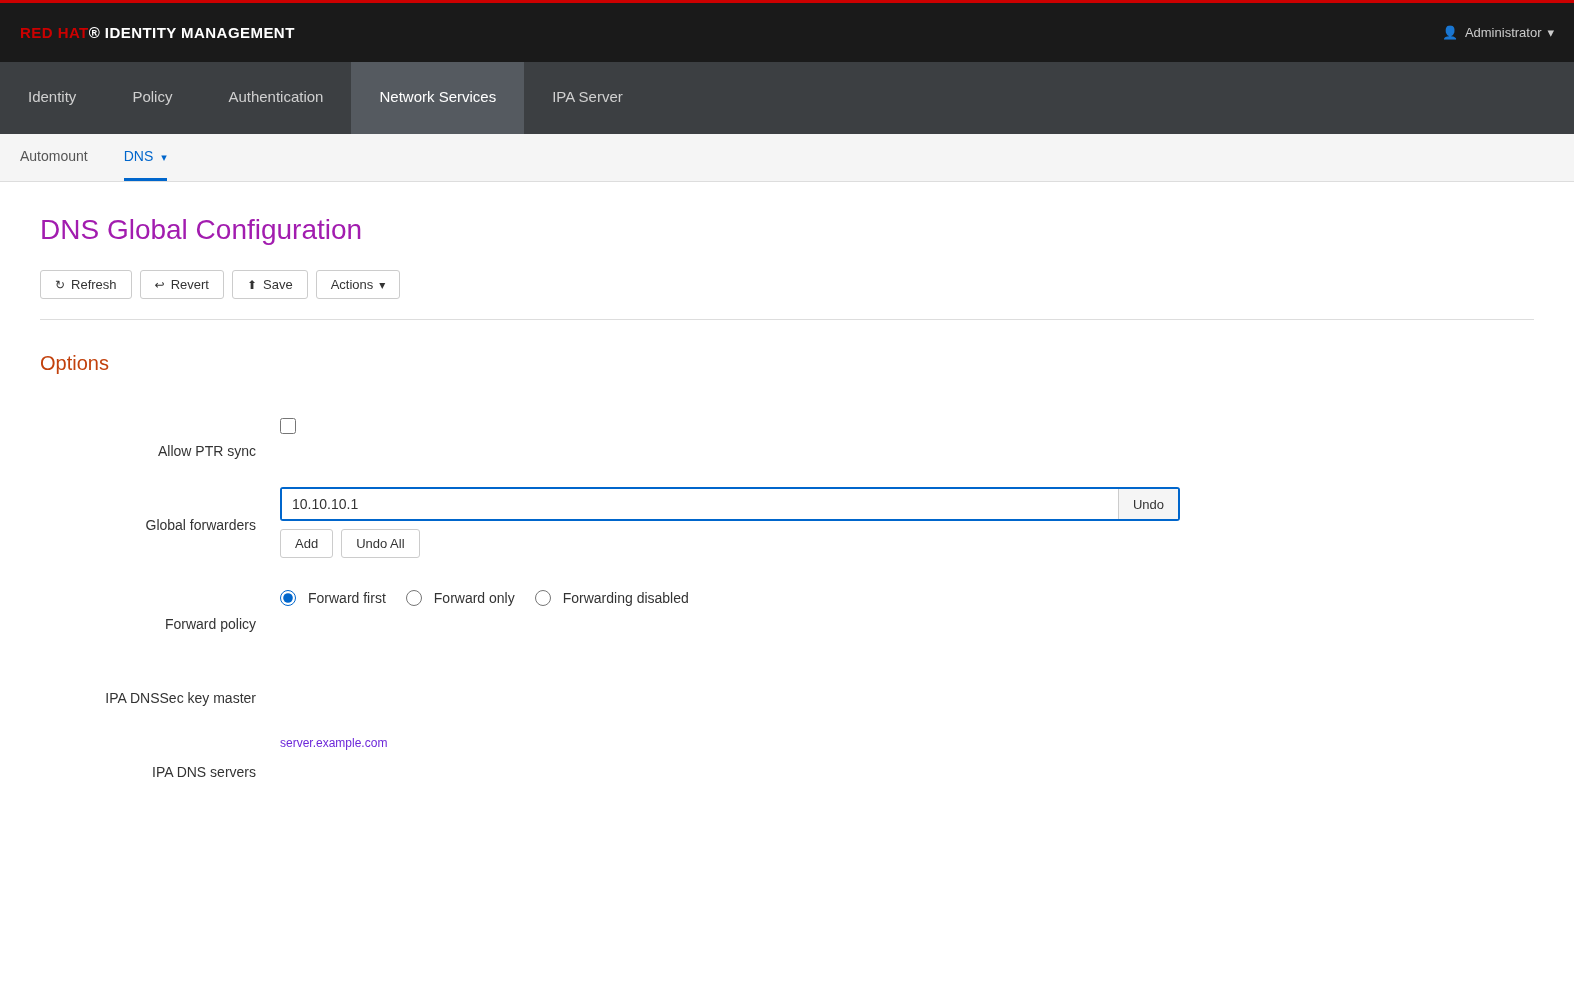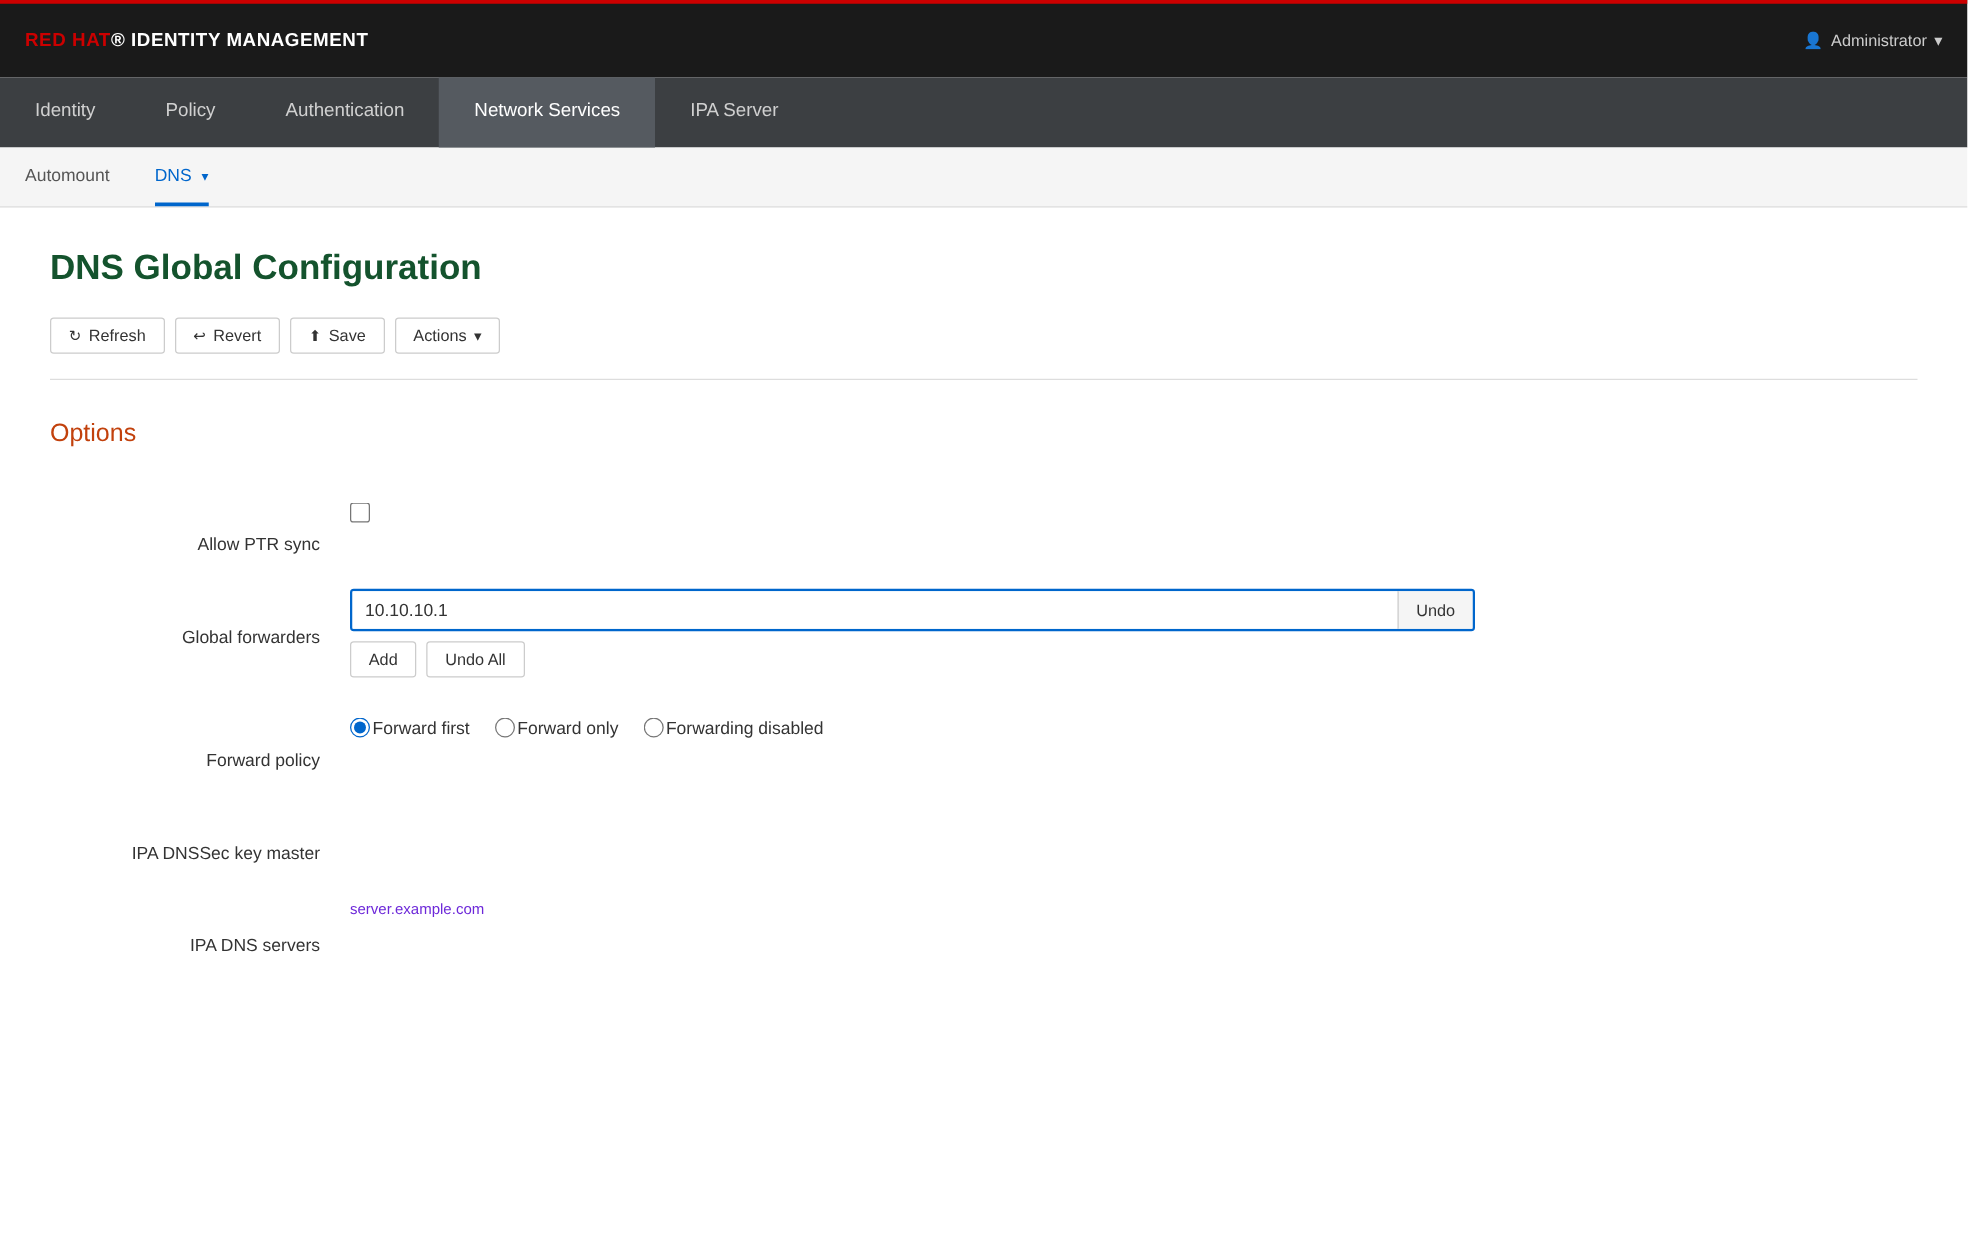--- a/index.html
+++ b/index.html
@@ -27,21 +27,21 @@
       display: flex;
       align-items: center;
       gap: 6px;
     }
 
     
     #main-nav {
       background: #3c3f42;
       display: flex;
       align-items: stretch;
-      height: 56px;
+      height: 72px;
     }
     .nav-item {
       color: #d0d0d0;
       font-size: 15px;
       padding: 0 28px;
       display: flex;
       align-items: center;
       cursor: pointer;
       border-bottom: 3px solid transparent;
       transition: background 0.15s;
@@ -74,22 +74,22 @@
       font-weight: 500;
     }
     .sub-nav-item .chevron { font-size: 11px; margin-left: 4px; }
 
     
     #content {
       padding: 32px 40px;
     }
     #page-title {
       font-size: 28px;
-      font-weight: 700;
-      color: #14532d;
+      font-weight: 400;
+      color: #a21caf;
       margin-bottom: 24px;
     }
 
     
     #toolbar {
       display: flex;
       gap: 8px;
       margin-bottom: 32px;
       padding-bottom: 20px;
       border-bottom: 1px solid #ddd;
@@ -178,21 +178,21 @@
     
     .radio-group {
       display: flex;
       align-items: center;
       gap: 20px;
       padding-top: 4px;
     }
     .radio-option {
       display: flex;
       align-items: flex-start;
-      gap: 2px;
+      gap: 12px;
       font-size: 14px;
       cursor: pointer;
     }
     input[type="radio"] {
       cursor: pointer;
       accent-color: #0066cc;
       width: 16px;
       height: 16px;
     }
 

